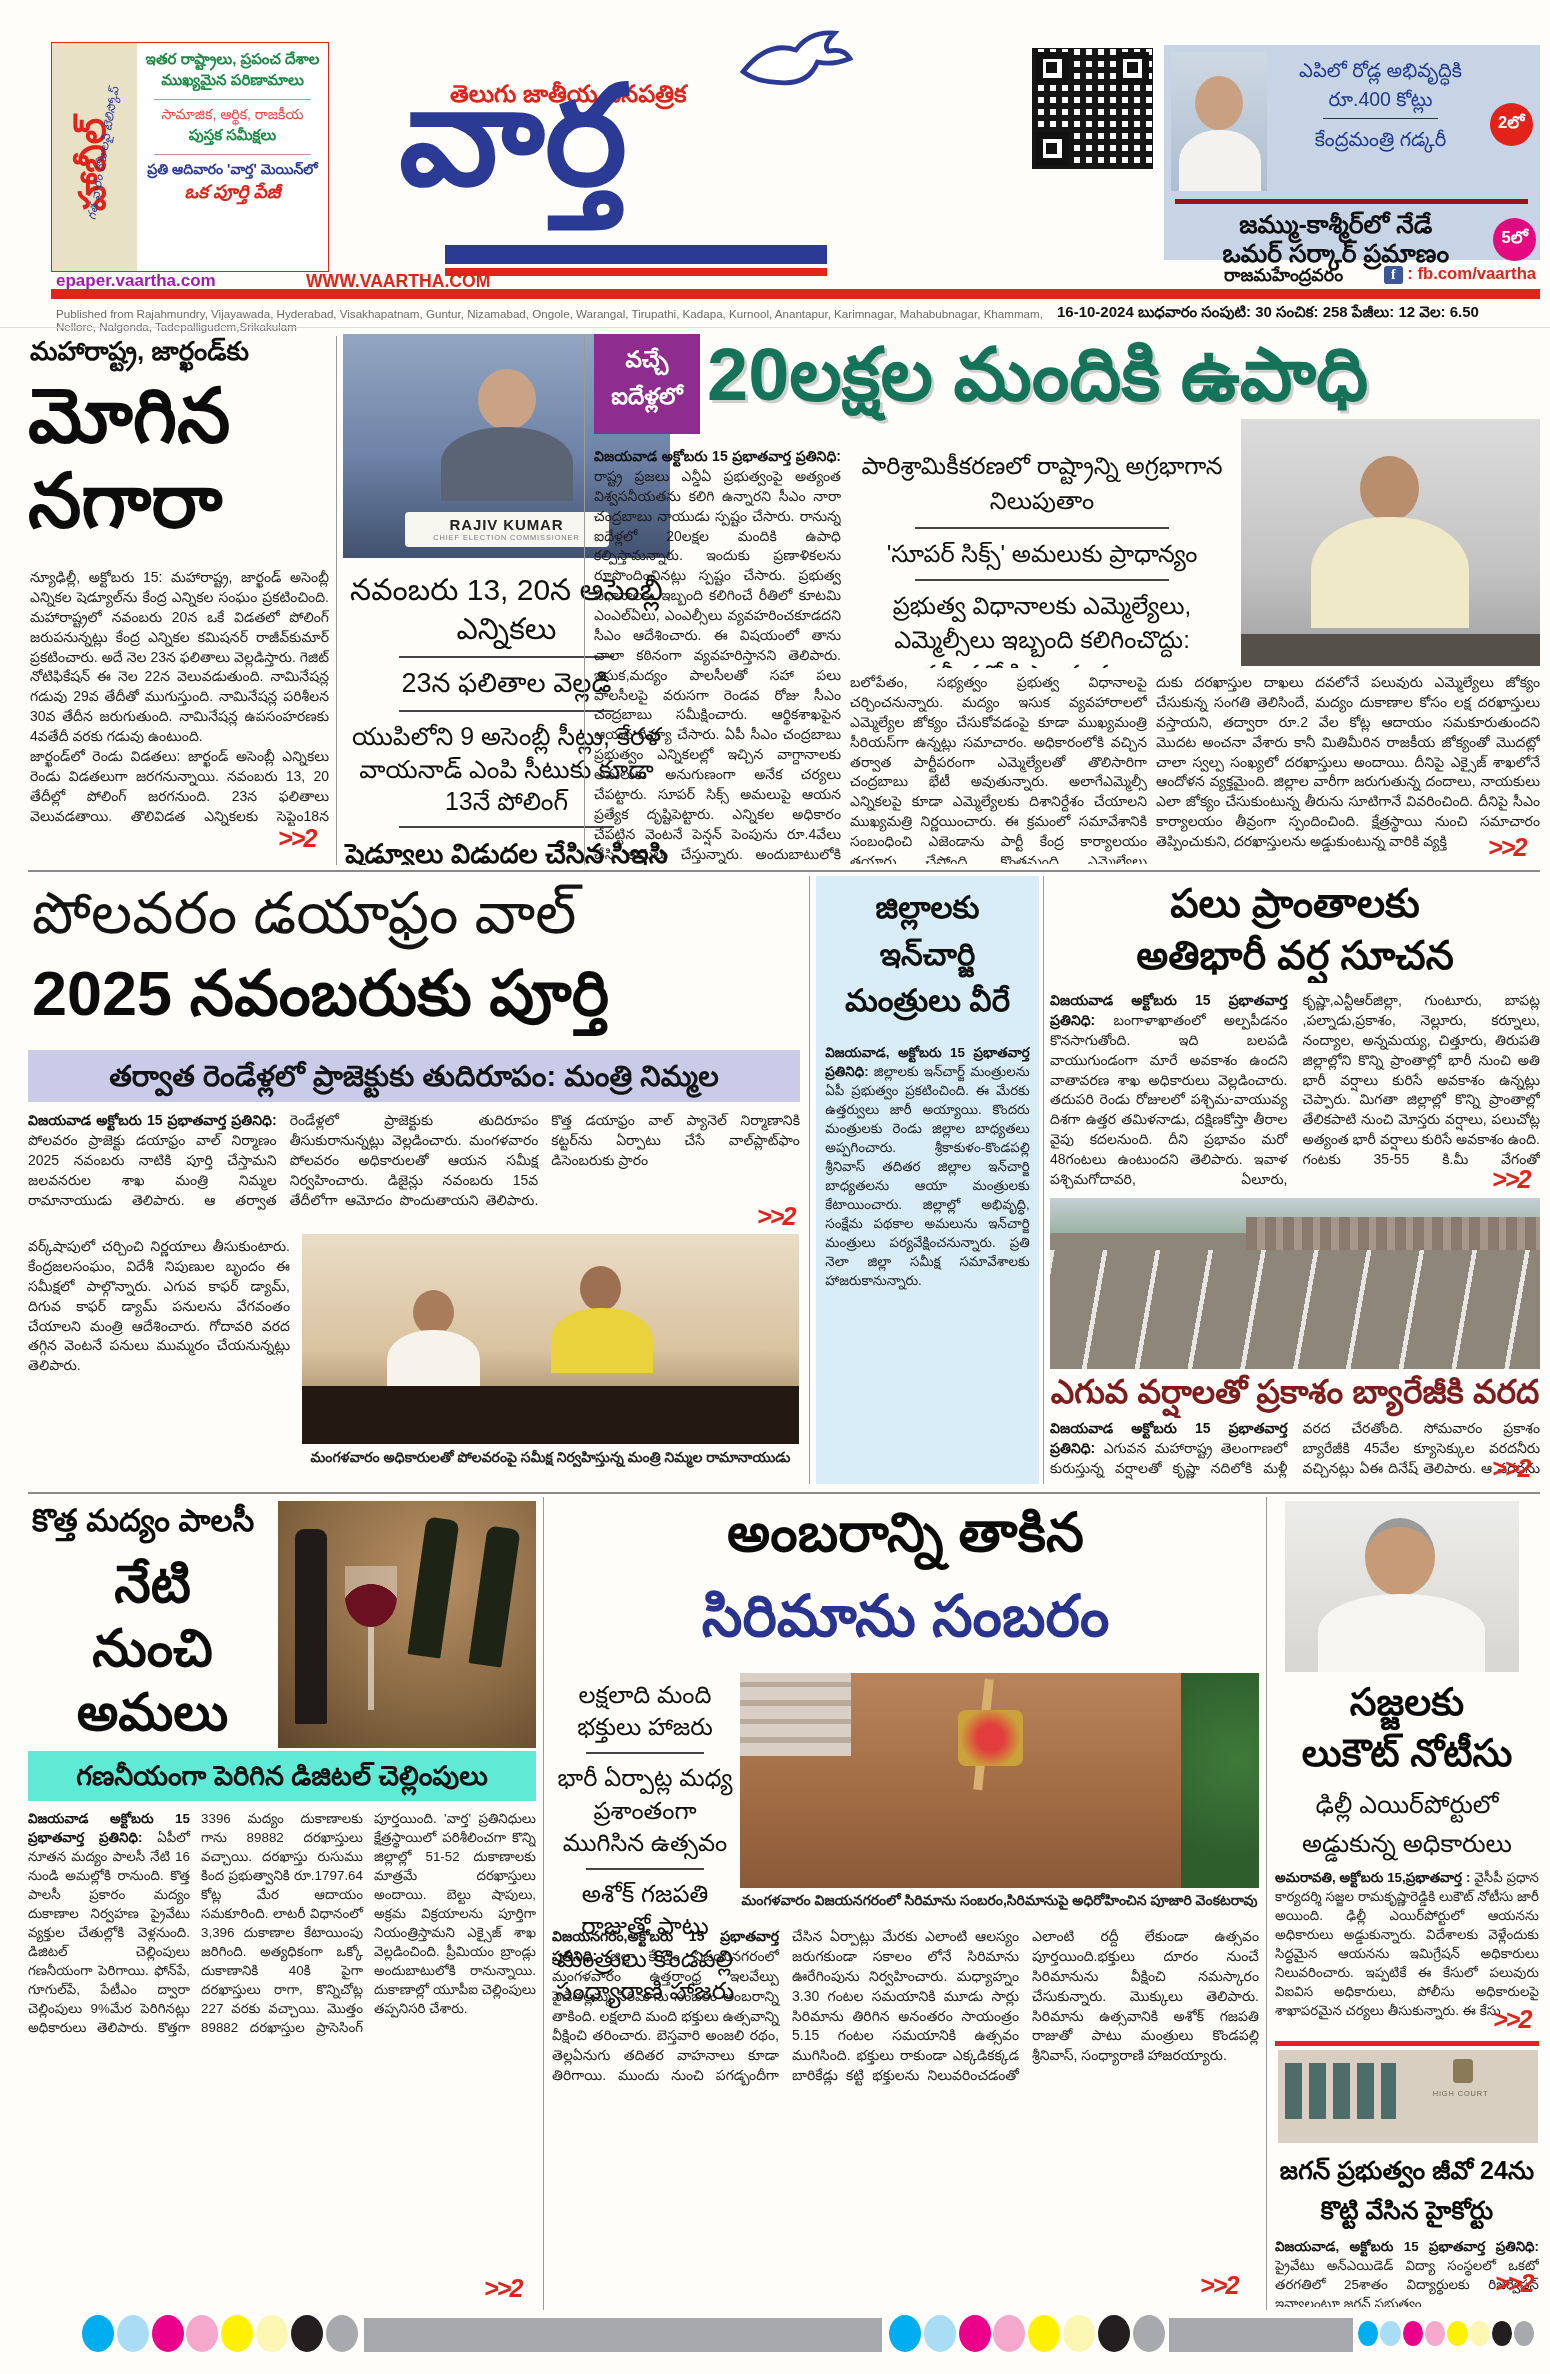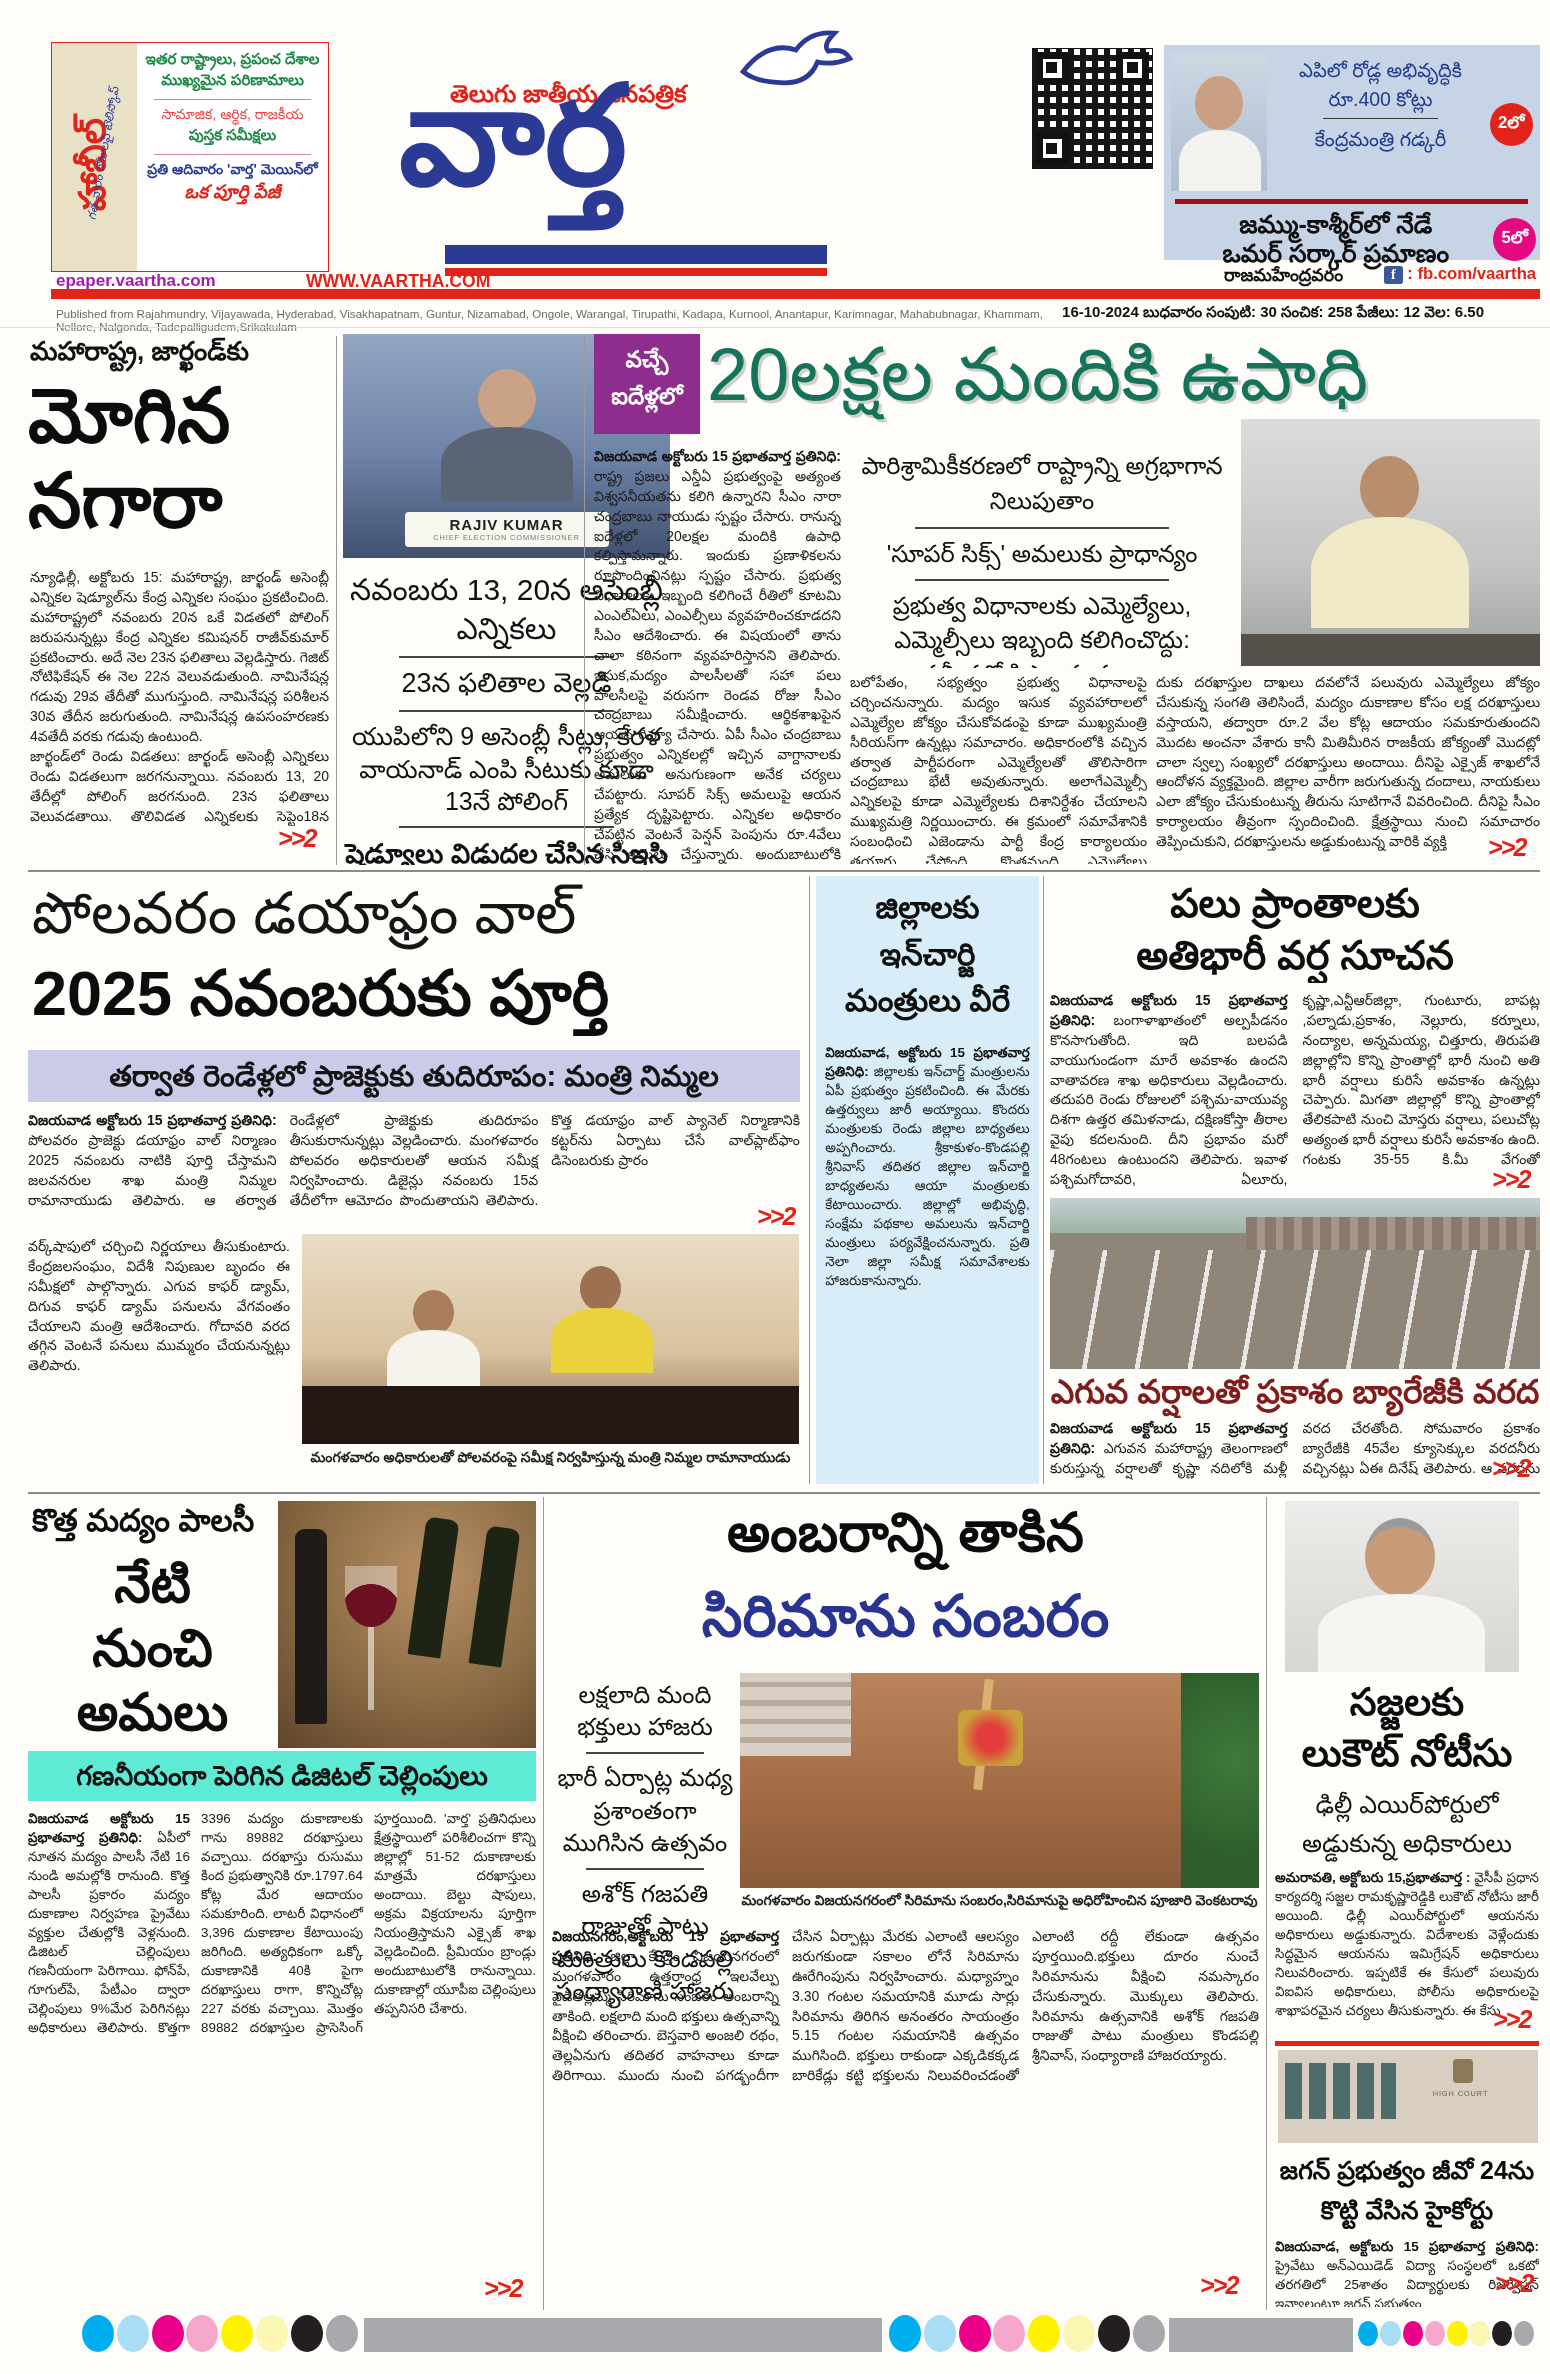--- a/index.html
+++ b/index.html
@@ -23,21 +23,21 @@
   .head{position:absolute;border-radius:50%}
   .torso{position:absolute;border-radius:48% 48% 0 0}
   .dot{width:32px;height:37px;border-radius:50%;display:inline-block;margin-right:2.8px;vertical-align:middle}
   .dots-sm .dot{width:20.4px;height:25px;margin-right:1.9px}
   .subhead-rule{height:1.9px;background:#444;width:66%;margin:8.3px auto}
   .qr{background-color:#fff;background-image:
       repeating-linear-gradient(0deg,#161616 0 6.5px,transparent 6.5px 12px),
       repeating-linear-gradient(90deg,#161616 0 6.5px,transparent 6.5px 12px)}
   .finder{position:absolute;width:33px;height:33px;border:7.4px solid #111;background:#fff}
   .finder:after{content:"";position:absolute;left:3.7px;top:3.7px;width:11px;height:11px;background:#111}
-  .green-head{color:#15735a;font-weight:400;text-shadow:2.8px 2.8px 0 rgba(120,120,120,.35)}
+  .green-head{color:#15735a;font-weight:700;text-shadow:2.8px 2.8px 0 rgba(120,120,120,.35)}
   .col3{column-count:3;column-gap:13px}
   .col2{column-count:2;column-gap:15px}
   .fbicon{display:inline-flex;width:18.6px;height:18.6px;background:#3b5998;color:#fff;font-weight:bold;align-items:center;justify-content:center;border-radius:2.8px;font-size:14px;font-family:"Liberation Serif",serif}
 </style>
 </head>
 <body>
 
 <div class="page">
 
   <div class="abs" style="left:51px;top:42px;width:278px;height:230px;border:1.9px solid #e2231a;background:#fff;display:flex">
@@ -96,21 +96,21 @@
 
   <div class="abs b" style="left:1224px;top:265px;font-size:17.6px;color:#111">రాజమహేంద్రవరం</div>
   <div class="abs" style="left:1384px;top:264px;font-size:16.7px">
     <span class="fbicon">f</span>
     <span style="color:#e2231a;font-weight:bold">:</span>
     <span class="b" style="color:#e2231a">fb.com/vaartha</span>
   </div>
 
   <div class="abs" style="left:51px;top:289px;width:1489px;height:10.2px;background:#e2231a"></div>
   <div class="abs" style="left:56px;top:307px;width:1002px;font-size:11.6px;color:#6b6b6b">Published from Rajahmundry,  Vijayawada, Hyderabad, Visakhapatnam, Guntur, Nizamabad, Ongole, Warangal, Tirupathi, Kadapa, Kurnool, Anantapur,  Karimnagar, Mahabubnagar, Khammam, Nellore, Nalgonda, Tadepalligudem,Srikakulam</div>
-  <div class="abs b" style="left:1057px;top:303px;width:427px;font-size:15px;color:#111;text-align:right">16-10-2024 బుధవారం సంపుటి: 30 సంచిక: 258  పేజీలు: 12  వెల: 6.50</div>
+  <div class="abs b" style="left:1057px;top:303px;width:427px;font-size:15px;color:#111;text-align:left">16-10-2024 బుధవారం సంపుటి: 30 సంచిక: 258  పేజీలు: 12  వెల: 6.50</div>
   <div class="abs" style="left:0;top:327px;width:1551px;height:0.9px;background:#ddd"></div>
 
   <div class="abs b clip" style="left:30px;top:336px;width:301px;height:39px;font-size:26px;color:#111">మహారాష్ట్ర, జార్ఖండ్‌కు</div>
   <div class="abs b pre clip" style="left:28px;top:373px;width:306px;height:191px;font-size:76px;line-height:1.12;color:#0c0c0c">మోగిన
 నగారా</div>
   <div class="abs body-txt pre" style="left:30px;top:568px;width:299px;height:258px">న్యూఢిల్లీ, అక్టోబరు 15: మహారాష్ట్ర, జార్ఖండ్ అసెంబ్లీ ఎన్నికల షెడ్యూల్‌ను కేంద్ర ఎన్నికల సంఘం ప్రకటించింది. మహారాష్ట్రలో నవంబరు 20న ఒకే విడతలో పోలింగ్ జరుపనున్నట్లు కేంద్ర ఎన్నికల కమిషనర్ రాజీవ్‌కుమార్ ప్రకటించారు. అదే నెల 23న ఫలితాలు వెల్లడిస్తారు. గెజిట్ నోటిఫికేషన్ ఈ నెల 22న వెలువడుతుంది. నామినేషన్ల గడువు 29వ తేదీతో ముగుస్తుంది. నామినేషన్ల పరిశీలన 30వ తేదీన జరుగుతుంది. నామినేషన్ల ఉపసంహరణకు 4వతేదీ వరకు గడువు ఉంటుంది.
 జార్ఖండ్‌లో రెండు విడతలు: జార్ఖండ్ అసెంబ్లీ ఎన్నికలు రెండు విడతలుగా జరగనున్నాయి. నవంబరు 13, 20 తేదీల్లో పోలింగ్ జరగనుంది. 23న ఫలితాలు వెలువడతాయి. తొలివిడత ఎన్నికలకు సెప్టెం18న నోటిఫికేషన్ వెలువడుతుంది.</div>
   <div class="abs jump" style="left:278px;top:824px">&gt;&gt;2</div>
 
   <div class="vrule" style="left:336px;top:336px;height:529px"></div>

